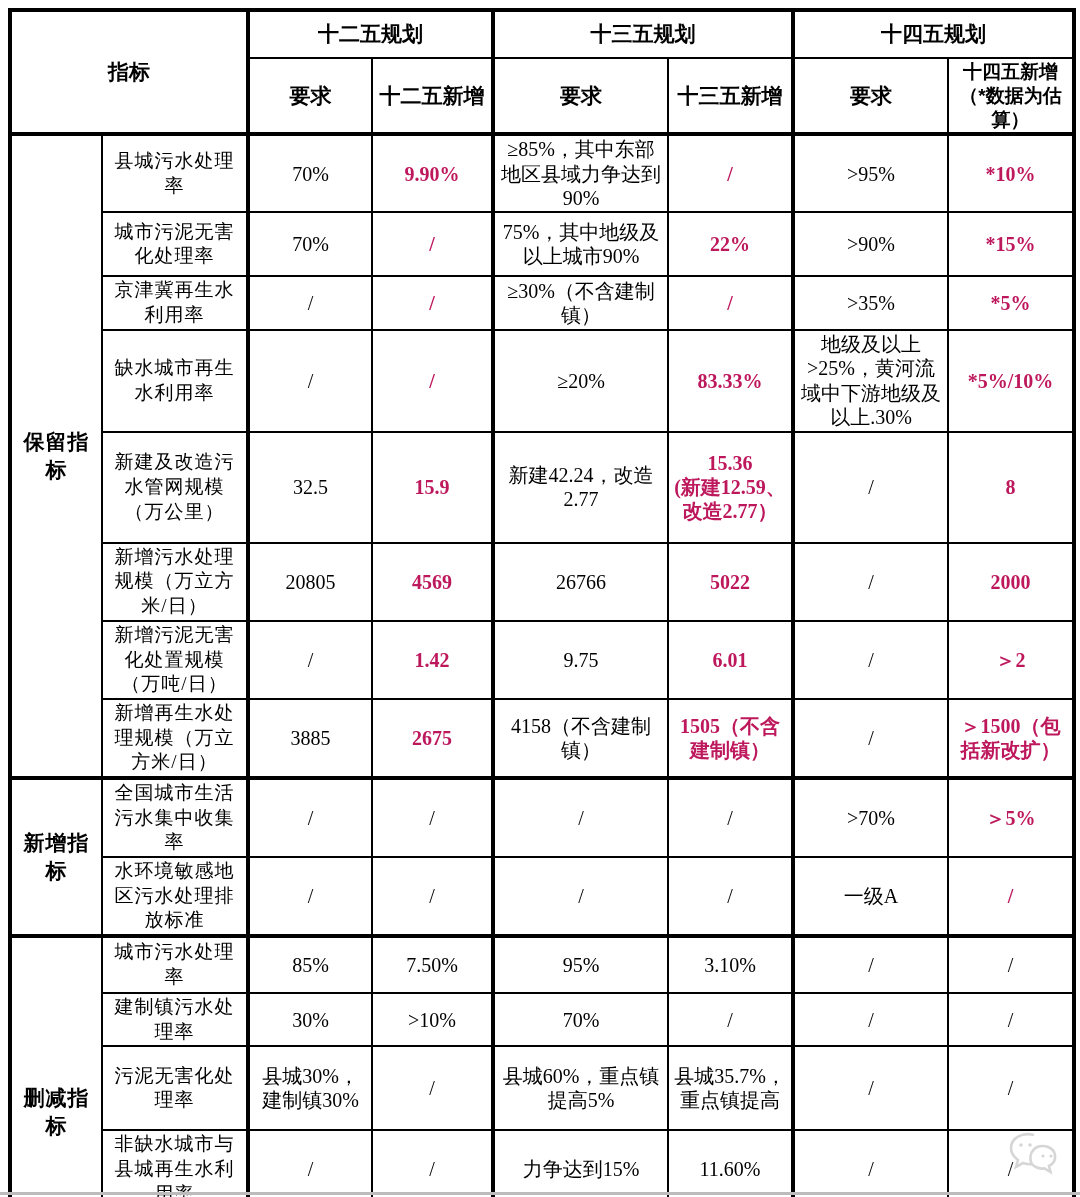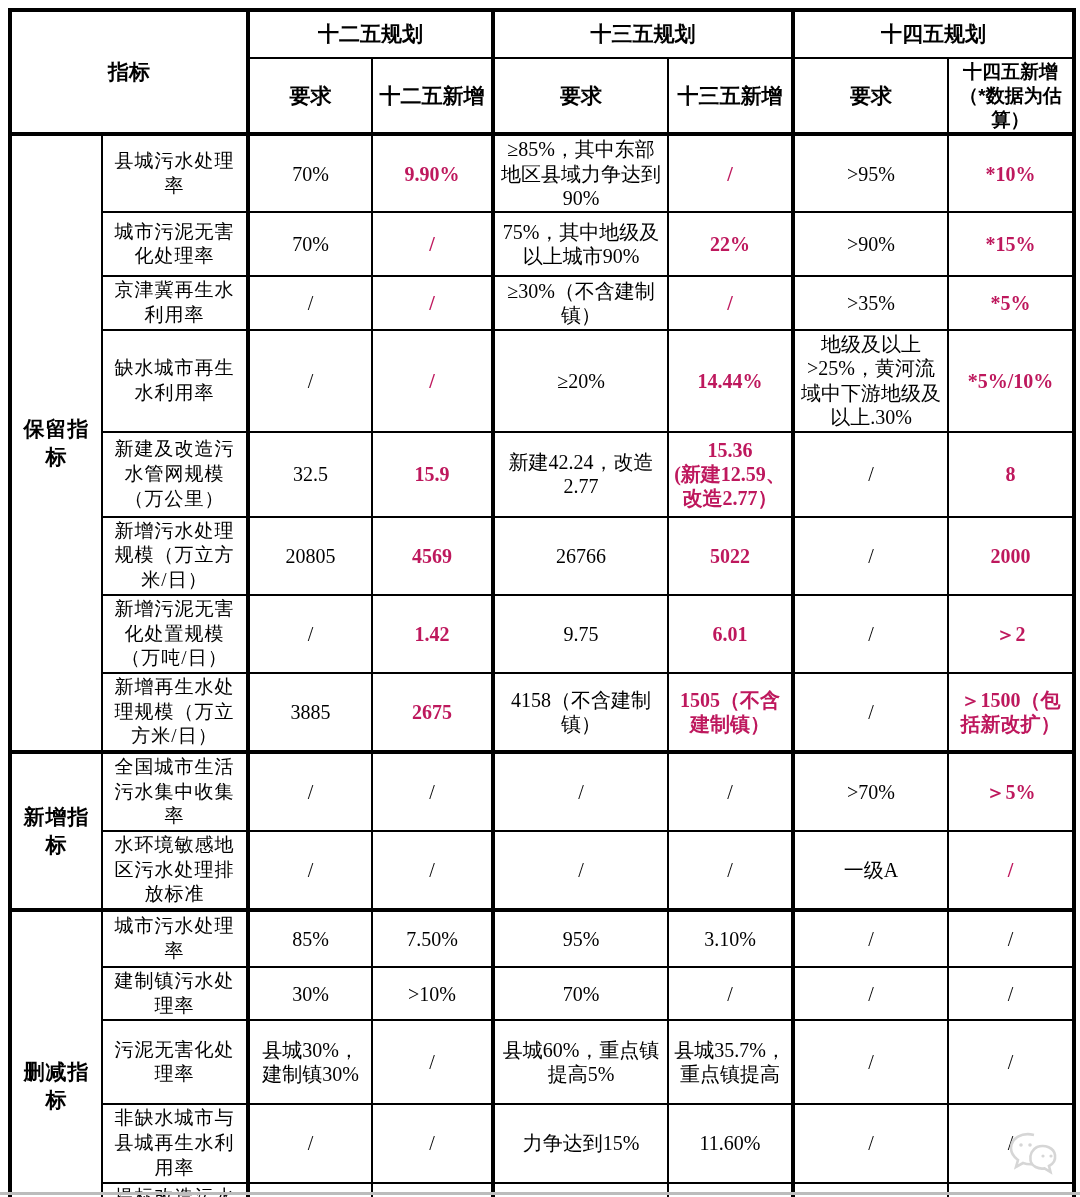--- a/index.html
+++ b/index.html
@@ -140,25 +140,25 @@
           <td class="val-cell">≥30%（不含建制镇）</td>
           <td class="val-cell red b-right-thick">/</td>
           <td class="val-cell">&gt;35%</td>
           <td class="val-cell red">*5%</td>
         </tr>
         <tr style="height: 102px;">
           <td class="ind-cell b-right-thick">缺水城市再生水利用率</td>
           <td class="val-cell">/</td>
           <td class="val-cell red b-right-thick">/</td>
           <td class="val-cell">≥20%</td>
-          <td class="val-cell red b-right-thick">14.44%</td>
+          <td class="val-cell red b-right-thick">83.33%</td>
           <td class="val-cell">地级及以上&gt;25%，黄河流域中下游地级及以上.30%</td>
           <td class="val-cell red">*5%/10%</td>
         </tr>
-        <tr style="height: 85px;">
+        <tr style="height: 111px;">
           <td class="ind-cell b-right-thick">新建及改造污水管网规模（万公里）</td>
           <td class="val-cell">32.5</td>
           <td class="val-cell red b-right-thick">15.9</td>
           <td class="val-cell">新建42.24，改造2.77</td>
           <td class="val-cell red b-right-thick">15.36
 (新建12.59、改造2.77）</td>
           <td class="val-cell">/</td>
           <td class="val-cell red">8</td>
         </tr>
         <tr style="height: 75px;">

